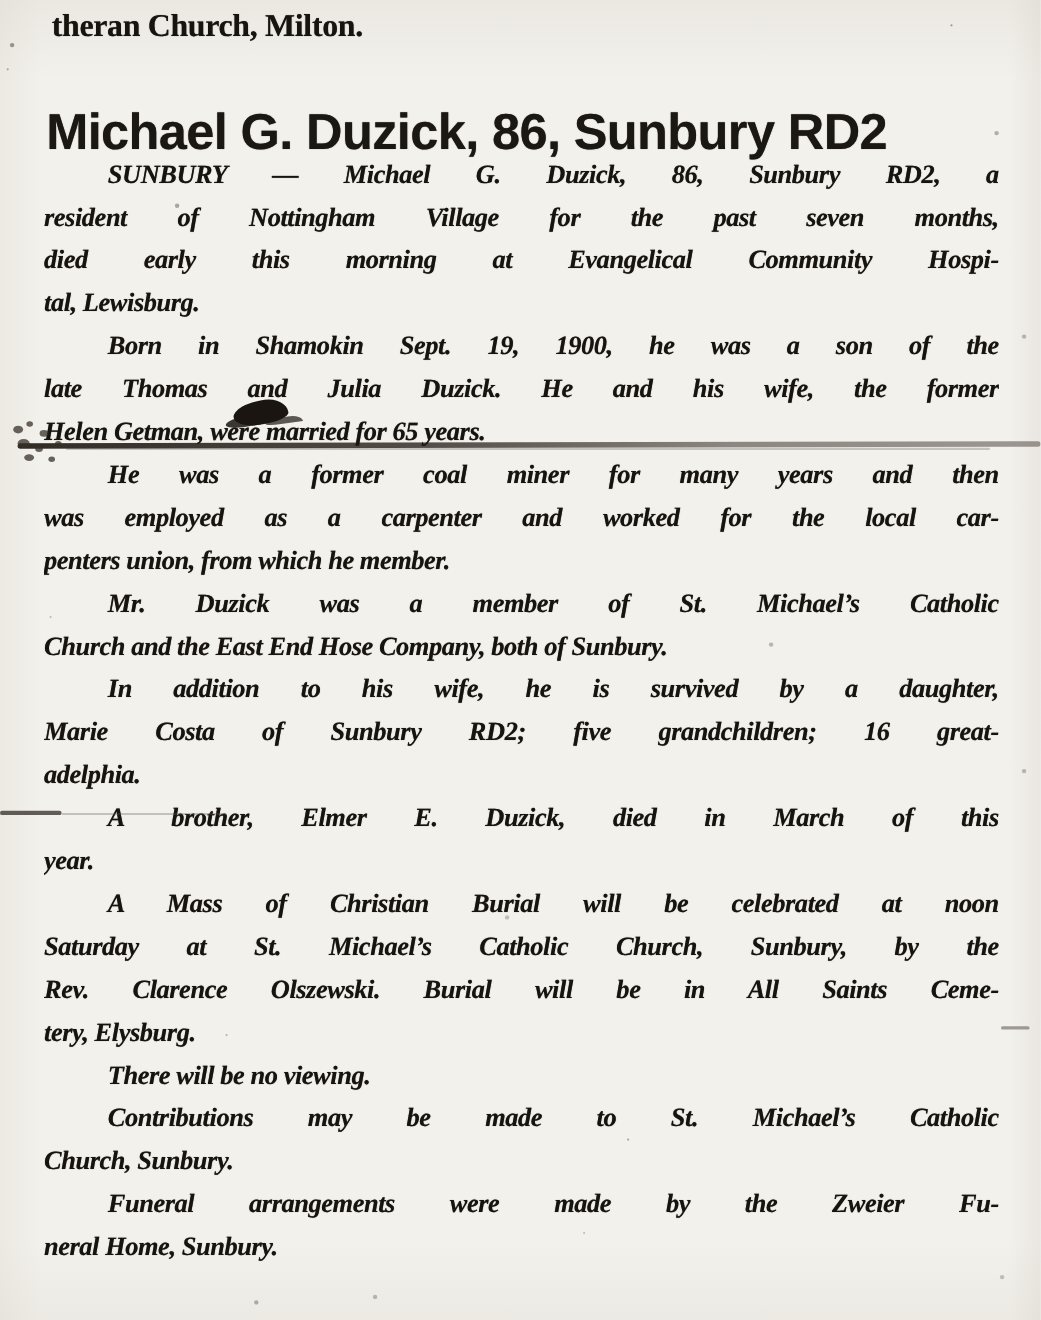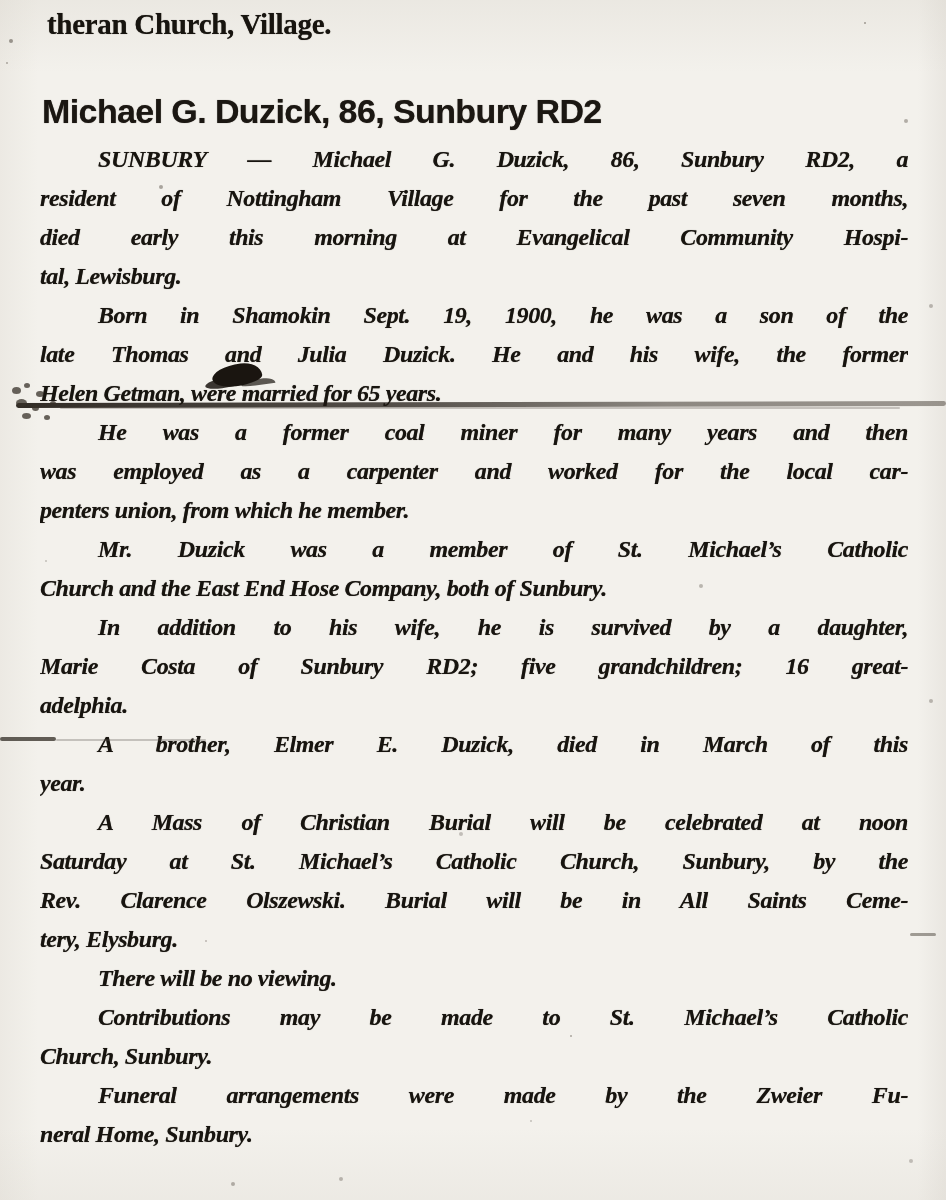--- a/index.html
+++ b/index.html
@@ -20,21 +20,21 @@
     position: absolute; top: 4px; left: 47px;
     font-size: 29px; font-weight: 700; line-height: 40px;
     letter-spacing: -0.3px;
     text-shadow: 0 0 0.7px rgba(25,20,12,0.75);
   }
 
   
   .headline {
     position: absolute; top: 60px; left: 42px; width: 880px;
     font-family: "Liberation Sans", sans-serif;
-    font-size: 34px; font-weight: 700; line-height: 56px;
+    font-size: 46px; font-weight: 700; line-height: 56px;
     letter-spacing: -0.6px; white-space: nowrap;
     color: #1b1712;
     text-shadow: 0 0 0.8px rgba(25,20,12,0.7);
   }
 
   
   .article {
     position: absolute; top: 140px; left: 40px; width: 868px;
   }
   .line {
@@ -107,21 +107,21 @@
       530px 1120px 0 0 rgba(80,72,62,0.3),
       205px 940px 0 0 rgba(80,72,62,0.35),
       45px 560px 0 0 rgba(80,72,62,0.3);
   }
 </style>
 </head>
 <body>
 
 <div class="clip">
 
-  <div class="fragment">theran Church, Village.</div>
+  <div class="fragment">theran Church, Milton.</div>
 
   <h1 class="headline">Michael G. Duzick, 86, Sunbury RD2</h1>
 
   <div class="article">
       <div class="para">
         <div class="line first">SUNBURY — Michael G. Duzick, 86, Sunbury RD2, a</div>
         <div class="line">resident of Nottingham Village for the past seven months,</div>
         <div class="line">died early this morning at Evangelical Community Hospi-</div>
         <div class="line last">tal, Lewisburg.</div>
       </div>

